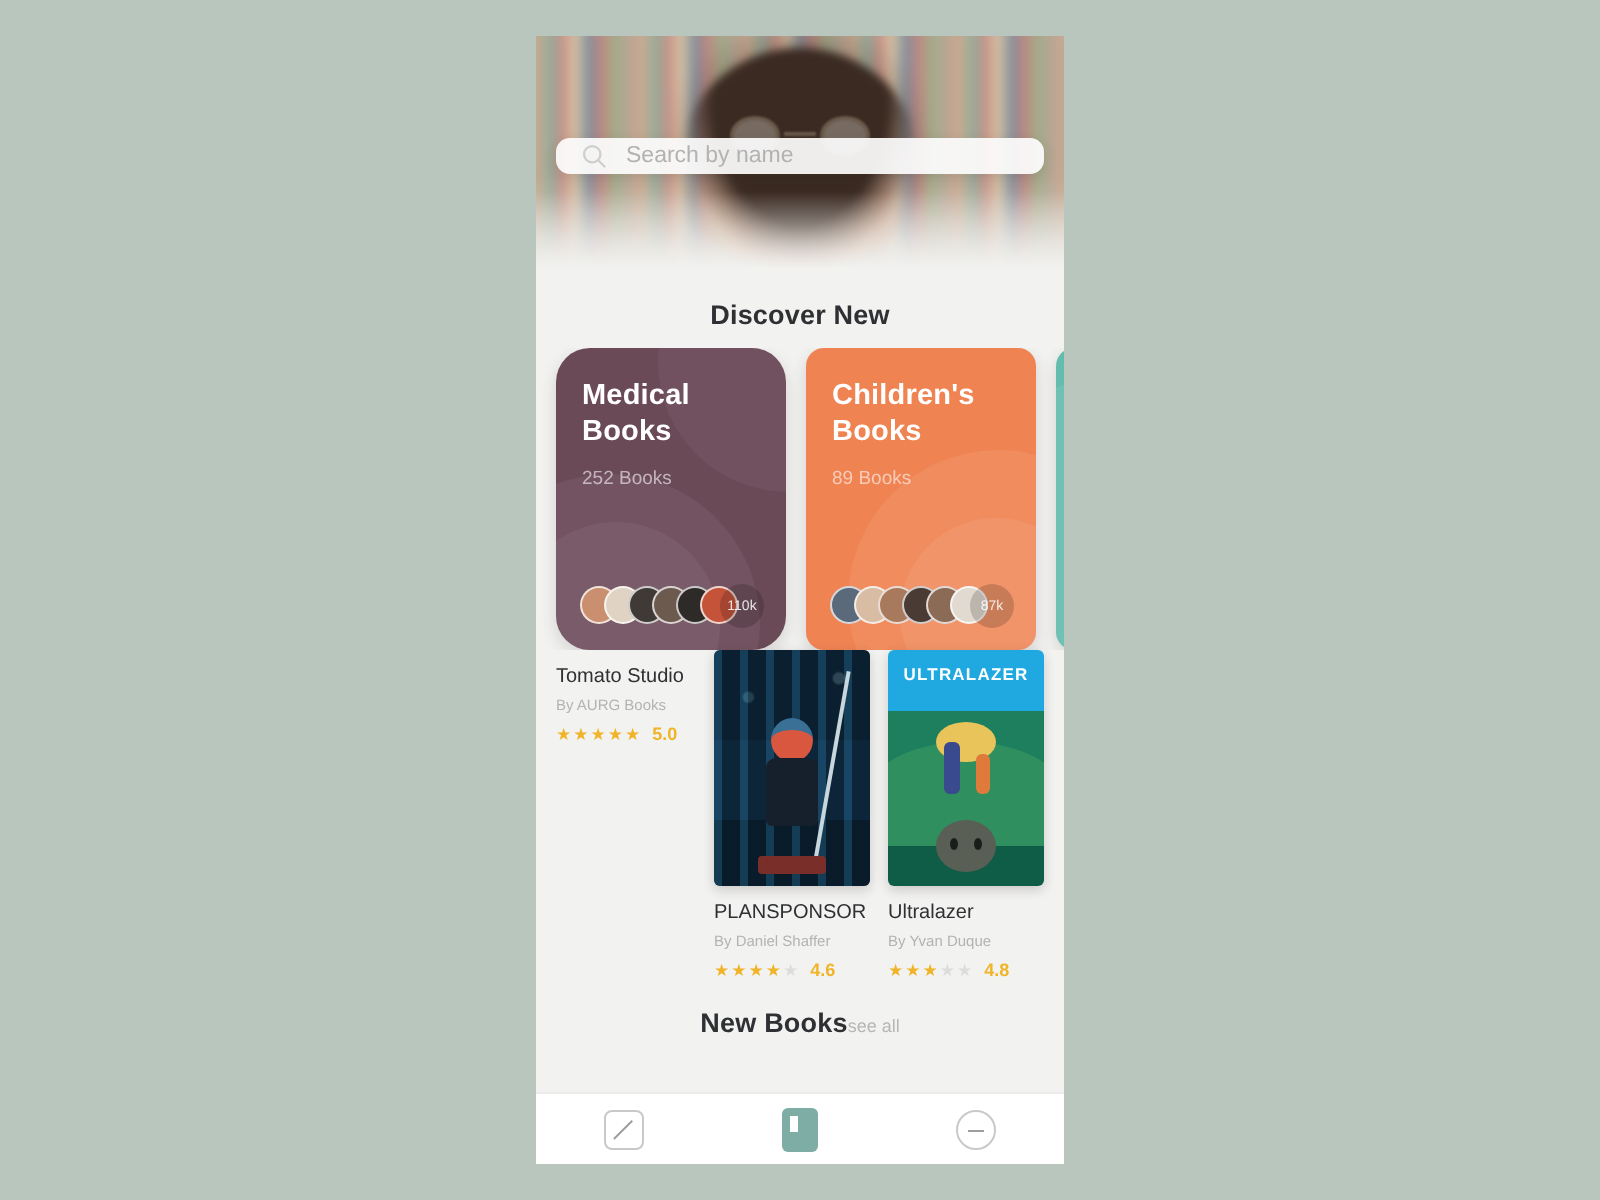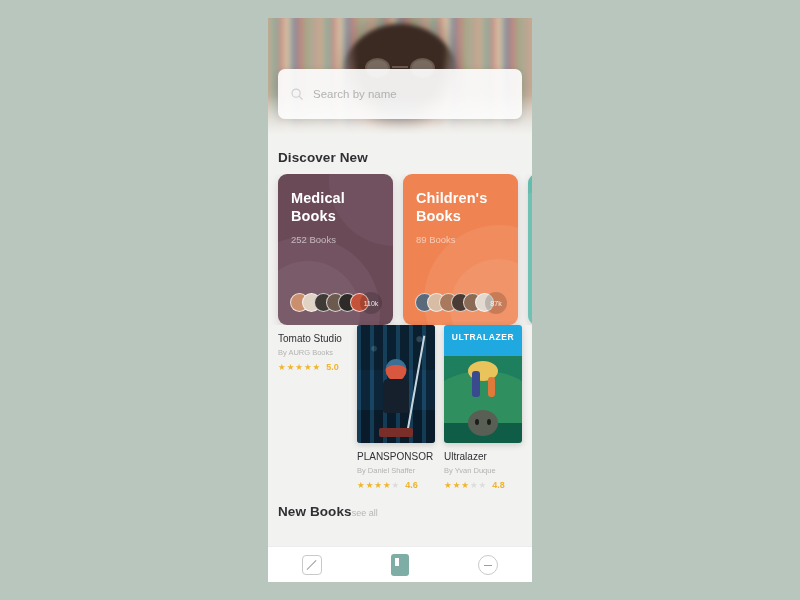--- a/index.html
+++ b/index.html
@@ -62,54 +62,54 @@
     background: #6b5b4d; display: block;
   }
   .hero-fade {
     position: absolute; left: 0; right: 0; bottom: 0; height: 42px;
     background: linear-gradient(180deg, rgba(242,242,240,0), #f2f2f0 92%);
   }
 
   
   .search-wrap {
     position: absolute; left: 10px; top: 51px; right: 10px;
-    height: 50px;
+    height: 18px;
     background: rgba(252,252,252,.93);
     border-radius: 7px;
     box-shadow: 0 2px 7px rgba(40,40,40,.13);
     display: flex; align-items: center; padding: 0 12px; gap: 9px;
   }
   .search-icon { width: 14px; height: 14px; flex: 0 0 auto; opacity: .42; }
   .search-input {
     border: 0; outline: 0; background: transparent;
     font-family: "Liberation Sans", sans-serif;
     font-size: 11.5px; color: #a9a9a9; width: 100%;
   }
   .search-input::placeholder { color: #b2b2b2; }
 
   
   .sec {
-    display: flex; align-items: baseline; justify-content: flex-start;
+    display: flex; align-items: baseline; justify-content: center;
     padding: 0 10px; margin-top: 12px; margin-bottom: 9px;
   }
   .sec-title { font-size: 13.5px; font-weight: bold; color: #2f3033; letter-spacing: .1px; }
   .see-all { font-size: 9px; color: #b6b6b6; }
 
   
   .cards {
     display: flex; gap: 10px; padding-left: 10px;
     height: 151px; overflow: hidden;
   }
   .card {
     position: relative; flex: 0 0 auto;
     width: 115px; height: 151px; border-radius: 9px;
     overflow: hidden; color: #fff;
     box-shadow: 0 3px 8px rgba(60,50,50,.16);
   }
-  .card.c0 { background: #6b4a58; }
+  .card.c0 { background: #6b4a58; border-radius: 17px; }
   .card.c1 { background: #ef8352; }
   .card.c2 { background: #63bcae; }
   .card .deco { position: absolute; border-radius: 50%; }
   .card.c0 .d1 { width: 150px; height: 150px; left: -48px; bottom: -62px; background: rgba(255,255,255,.055); }
   .card.c0 .d2 { width: 104px; height: 104px; left: -22px; bottom: -40px; background: rgba(255,255,255,.05); }
   .card.c0 .d3 { width: 130px; height: 130px; right: -66px; top: -58px; background: rgba(255,255,255,.045); }
   .card.c1 .d1 { width: 150px; height: 150px; right: -56px; bottom: -50px; background: rgba(255,255,255,.075); }
   .card.c1 .d2 { width: 96px; height: 96px; right: -28px; bottom: -30px; background: rgba(255,255,255,.07); }
   .card.c2 .d1 { width: 150px; height: 150px; left: -46px; top: 14px; background: rgba(255,255,255,.08); }
   .card-title {

